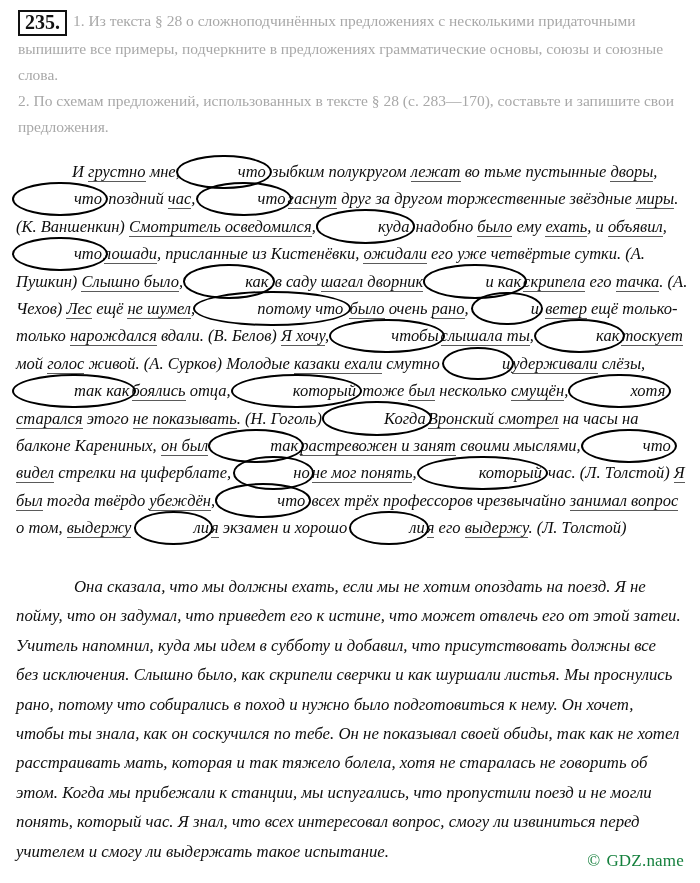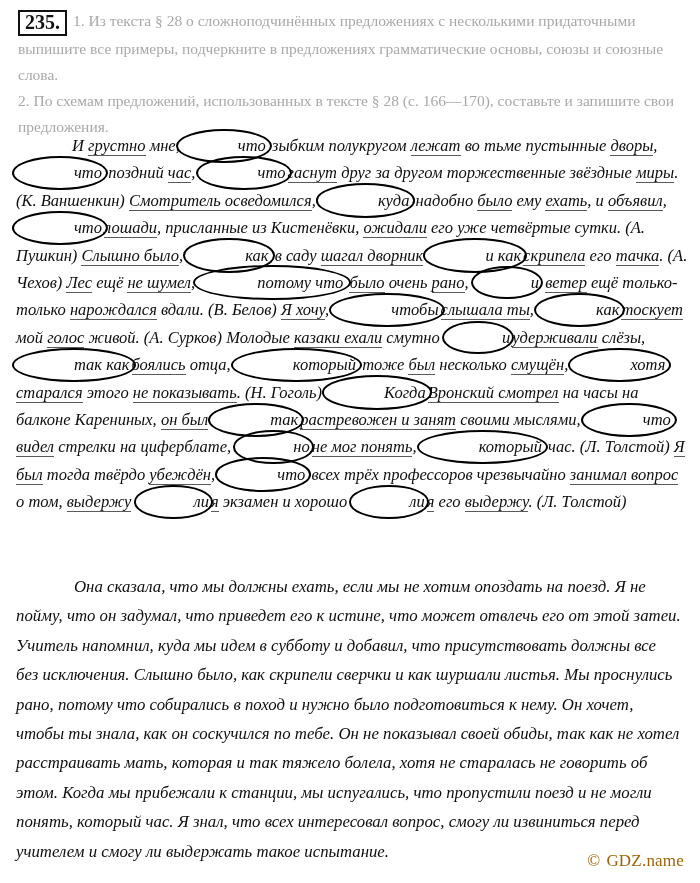--- a/index.html
+++ b/index.html
@@ -46,21 +46,21 @@
     margin: 0;
     color: #a8a8a8;
     font-size: 15.5px;
     line-height: 26px;
   }
 
   
   #answer-block {
     position: absolute;
     left: 16px;
-    top: 132px;
+    top: 158px;
     width: 672px;
   }
   .ans-para {
     margin: 0;
     font-style: italic;
     font-size: 16.5px;
     line-height: 27.4px;
     color: #0d0d0d;
     text-align: left;
     font-family: "Liberation Serif", "DejaVu Serif", serif;
@@ -109,33 +109,33 @@
   }
   .circ.wide::after { left: -6px; right: -6px; top: -4px; bottom: -4px; }
   .circ.tight::after { left: -2px; right: -2px; top: -3px; bottom: -3px; }
 
   
   #watermark {
     position: absolute;
     right: 16px;
     top: 851px;
     font-size: 17px;
-    color: #a16207;
+    color: #15803d;
     font-family: "Liberation Serif", "DejaVu Serif", serif;
     letter-spacing: 0.2px;
     white-space: nowrap;
   }
   #watermark .copy { margin-right: 6px; }
 </style>
 </head>
 <body>
 
 <div id="task-block">
   <span id="ex-number">235.</span><span class="task-text" id="task-line-1">1. Из текста § 28 о сложноподчинённых предложениях с несколькими придаточными выпишите все примеры, подчеркните в предложениях грамматические основы, союзы и союзные слова.</span>
-  <p id="task-para-2" class="task-text">2. По схемам предложений, использованных в тексте § 28 (с. 166—170), составьте и запишите свои предложения.</p>
+  <p id="task-para-2" class="task-text">2. По схемам предложений, использованных в тексте § 28 (с. 283—170), составьте и запишите свои предложения.</p>
 </div>
 
 <div id="answer-block">
   <p id="answer-1" class="ans-para"><span>И </span><span class="u">грустно</span><span> мне,</span><span class="circ">что</span><span> зыбким полукругом </span><span class="u">лежат</span><span> во тьме пустынные </span><span class="u">дворы</span><span>, </span><span class="circ">что</span><span> поздний </span><span class="u">час</span><span>, </span><span class="circ">что</span><span class="u">гаснут</span><span> друг за другом торжественные звёздные </span><span class="u">миры</span><span>. (К. Ваншенкин) </span><span class="u">Смотритель осведомился</span><span>, </span><span class="circ">куда</span><span> надобно </span><span class="u">было</span><span> ему </span><span class="u">ехать</span><span>, и </span><span class="u">объявил</span><span>, </span><span class="circ">что</span><span class="u">лошади</span><span>, присланные из Кистенёвки, </span><span class="u">ожидали</span><span> его уже четвёртые сутки. (А. Пушкин) </span><span class="u">Слышно было</span><span>, </span><span class="circ">как</span><span> в саду </span><span class="u">шагал дворник</span><span> </span><span class="circ">и как</span><span class="u">скрипела</span><span> его </span><span class="u">тачка</span><span>. (А. Чехов) </span><span class="u">Лес</span><span> ещё </span><span class="u">не шумел</span><span>, </span><span class="circ wide">потому что</span><span> </span><span class="u">было</span><span> очень </span><span class="u">рано</span><span>, </span><span class="circ tight">и</span><span> </span><span class="u">ветер</span><span> ещё только-только </span><span class="u">нарождался</span><span> вдали. (В. Белов) </span><span class="u">Я хочу</span><span>, </span><span class="circ">чтобы</span><span class="u">слышала ты</span><span>, </span><span class="circ">как</span><span class="u">тоскует</span><span> мой </span><span class="u">голос</span><span> живой. (А. Сурков) Молодые </span><span class="u">казаки ехали</span><span> смутно </span><span class="circ tight">и</span><span class="u">удерживали</span><span> слёзы, </span><span class="circ">так как</span><span class="u">боялись</span><span> отца, </span><span class="circ">который</span><span> тоже </span><span class="u">был</span><span> несколько </span><span class="u">смущён</span><span>, </span><span class="circ">хотя</span><span class="u">старался</span><span> этого </span><span class="u">не показывать</span><span>. (Н. Гоголь) </span><span class="circ">Когда</span><span class="u">Вронский смотрел</span><span> на часы на балконе Карениных, </span><span class="u">он был</span><span> </span><span class="circ">так</span><span class="u">растревожен и занят</span><span> своими мыслями, </span><span class="circ">что</span><span class="u">видел</span><span> стрелки на циферблате, </span><span class="circ tight">но</span><span class="u">не мог понять</span><span>, </span><span class="circ">который</span><span> час. (Л. Толстой) </span><span class="u">Я был</span><span> тогда твёрдо </span><span class="u">убеждён</span><span>, </span><span class="circ">что</span><span> всех трёх профессоров чрезвычайно </span><span class="u">занимал вопрос</span><span> о том, </span><span class="u">выдержу</span><span> </span><span class="circ tight">ли</span><span class="u">я</span><span> экзамен и хорошо </span><span class="circ tight">ли</span><span class="u">я</span><span> его </span><span class="u">выдержу</span><span>. (Л. Толстой)</span></p>
 </div>
 
 <div id="answer-block-2">
   <p id="answer-2">Она сказала, что мы должны ехать, если мы не хотим опоздать на поезд. Я не пойму, что он задумал, что приведет его к истине, что может отвлечь его от этой затеи. Учитель напомнил, куда мы идем в субботу и добавил, что присутствовать должны все без исключения. Слышно было, как скрипели сверчки и как шуршали листья. Мы проснулись рано, потому что собирались в поход и нужно было подготовиться к нему. Он хочет, чтобы ты знала, как он соскучился по тебе. Он не показывал своей обиды, так как не хотел расстраивать мать, которая и так тяжело болела, хотя не старалась не говорить об этом.  Когда мы прибежали к станции, мы испугались, что пропустили поезд и не могли понять, который час. Я знал, что всех интересовал вопрос, смогу ли извиниться перед учителем и смогу ли выдержать такое испытание.</p>
 </div>
 

